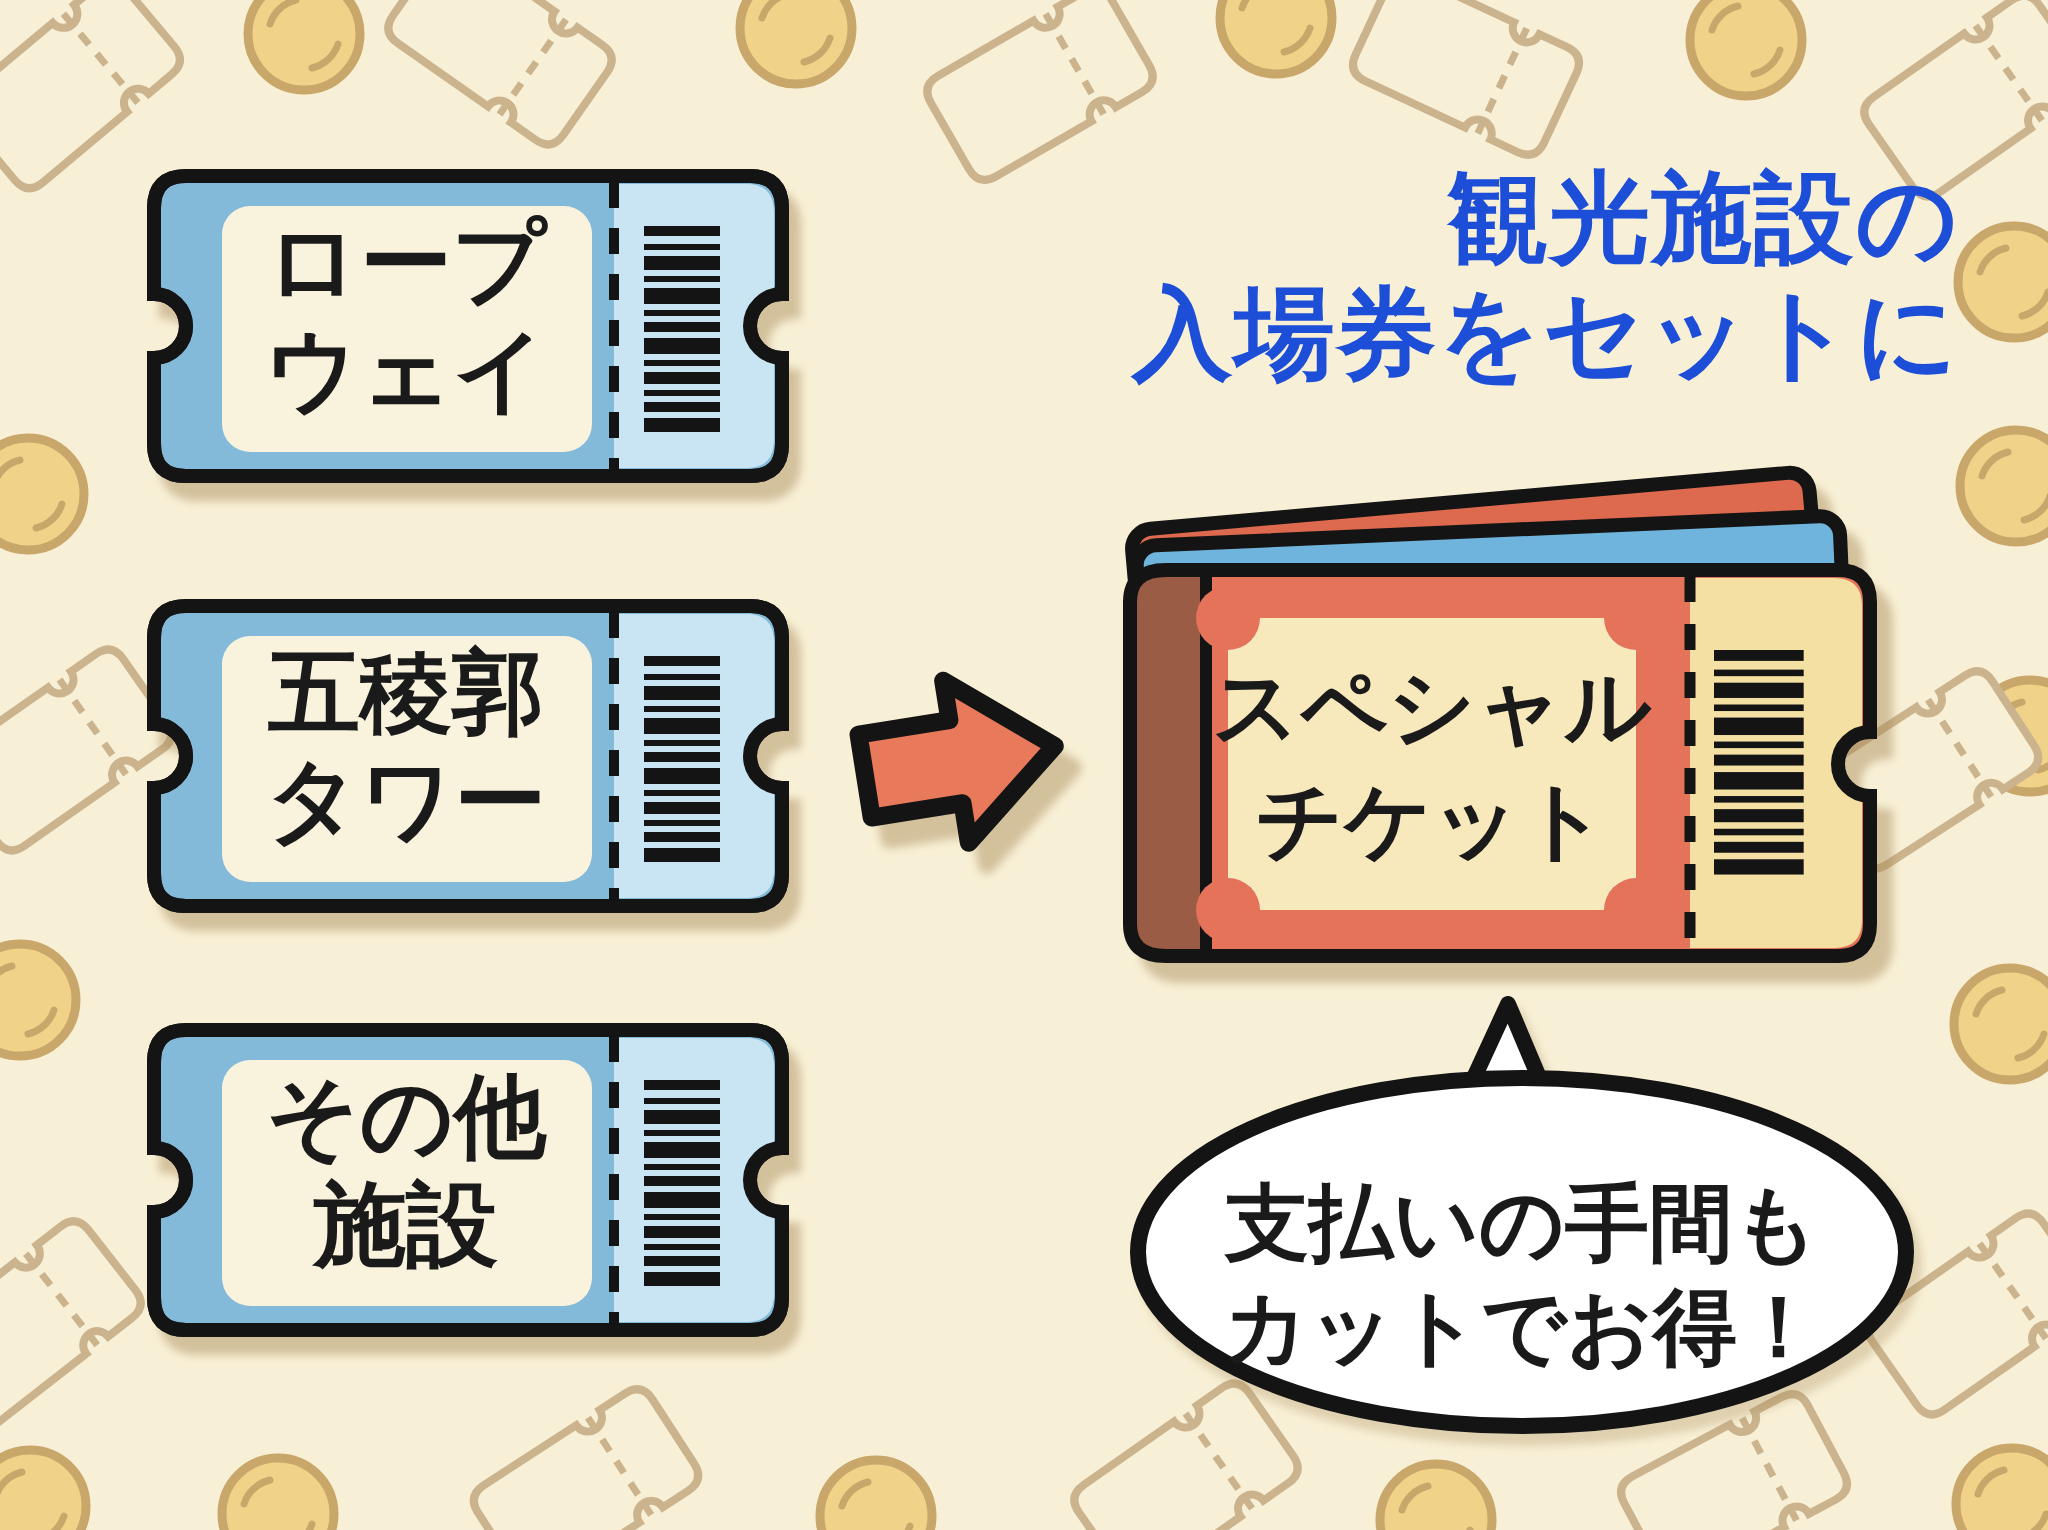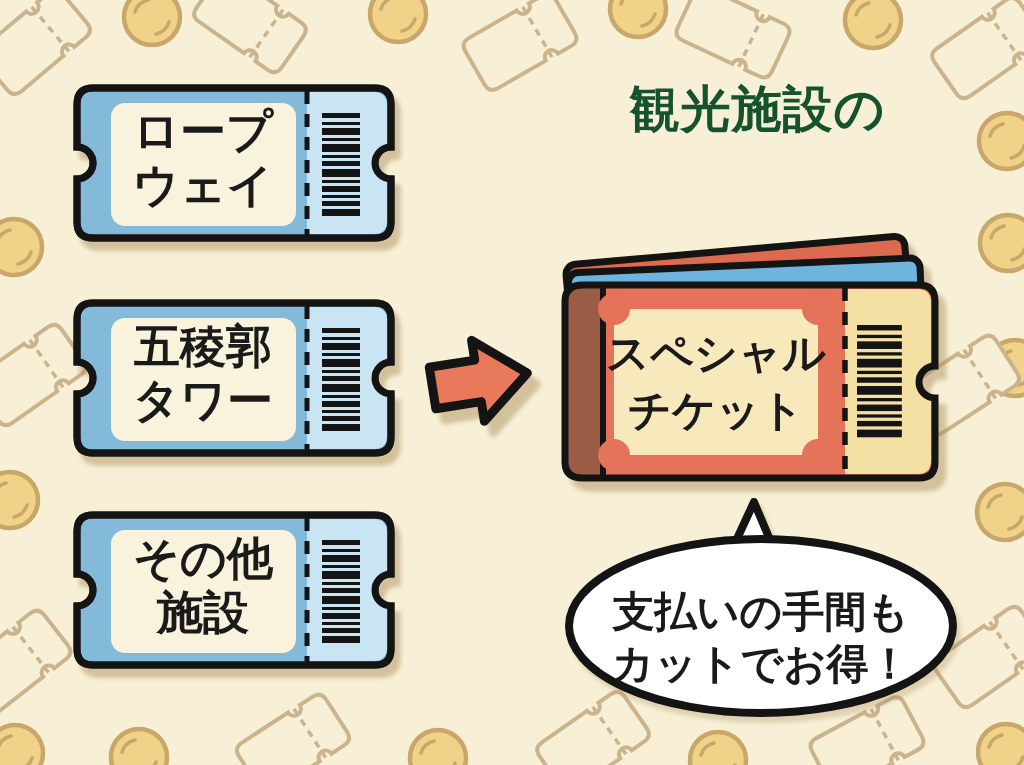--- a/index.html
+++ b/index.html
@@ -14,22 +14,22 @@
   
   .ticket-blue{left:73px;filter:drop-shadow(6px 9px 2px rgba(167,136,87,.45));}
   .tk-body{fill:#84BAD9;stroke:#141414;stroke-width:7;}
   .tk-outline{fill:none;stroke:#141414;stroke-width:7;}
   .tk-stub{fill:#C9E5F3;}
   .tk-dash{stroke:#141414;stroke-width:5;stroke-dasharray:13 10;fill:none;}
   .tk-label{fill:#F9F2DD;}
   .tk-text{font-size:46px;font-weight:800;text-anchor:middle;fill:#1A1A1A;font-family:inherit;}
   
   .title{
-    position:absolute;left:535px;top:80px;width:445px;text-align:center;
-    font-size:50px;font-weight:800;line-height:1.16;color:#14532d;letter-spacing:1px;
+    position:absolute;left:535px;top:80px;width:445px;text-align:right;
+    font-size:50px;font-weight:800;line-height:1.16;color:#1d4ed8;letter-spacing:1px;
   }
   
   .arrow-svg{left:420px;top:328px;filter:drop-shadow(9px 11px 2px rgba(167,136,87,.45));}
   .arrow-shape{fill:#E8795B;stroke:#141414;stroke-width:9;stroke-linejoin:round;}
   
   .special-svg{left:550px;top:225px;filter:drop-shadow(8px 10px 2px rgba(167,136,87,.45));}
   .page-red{fill:#DD6A4E;stroke:#141414;stroke-width:7;}
   .page-blue{fill:#6FB4DC;stroke:#141414;stroke-width:7;}
   .sp-body{fill:#E4735A;}
   .sp-spine{fill:#9A5C45;}
@@ -107,20 +107,21 @@
     <use href="#bgticket" transform="translate(963,385) rotate(-33)"></use>
     <use href="#bgticket" transform="translate(15,662) rotate(-38)"></use>
     <use href="#bgticket" transform="translate(293,744) rotate(-33)"></use>
     <use href="#bgticket" transform="translate(593,742) rotate(-35)"></use>
     <use href="#bgticket" transform="translate(867,744) rotate(-28)"></use>
     <use href="#bgticket" transform="translate(990,657) rotate(-35)"></use>
   </svg>
 
   <div class="title">
     <div>観光施設の</div>
+    <div>入場券をセットに</div>
   </div>
 
   <svg class="abs ticket-blue" style="top:84px" width="322" height="158" viewBox="0 0 322 158">
     <path class="tk-body" d="M 20 4 H 302 Q 318 4 318 20 V 63 A 16 16 0 0 0 318 95 V 138 Q 318 154 302 154 H 20 Q 4 154 4 138 V 95 A 16 16 0 0 0 4 63 V 20 Q 4 4 20 4 Z"></path>
     <path class="tk-stub" d="M 234 8 H 300 Q 314 8 314 22 V 64 A 14 14 0 0 0 314 94 V 136 Q 314 150 300 150 H 234 Z"></path>
     <line class="tk-dash" x1="234" y1="7" x2="234" y2="151"></line>
     <rect class="tk-label" x="38" y="19" width="185" height="123" rx="14"></rect>
     <text class="tk-text" x="130" y="63">ロープ</text>
     <text class="tk-text" x="130" y="117">ウェイ</text>
     <use href="#barcode" transform="translate(249,29)"></use>

